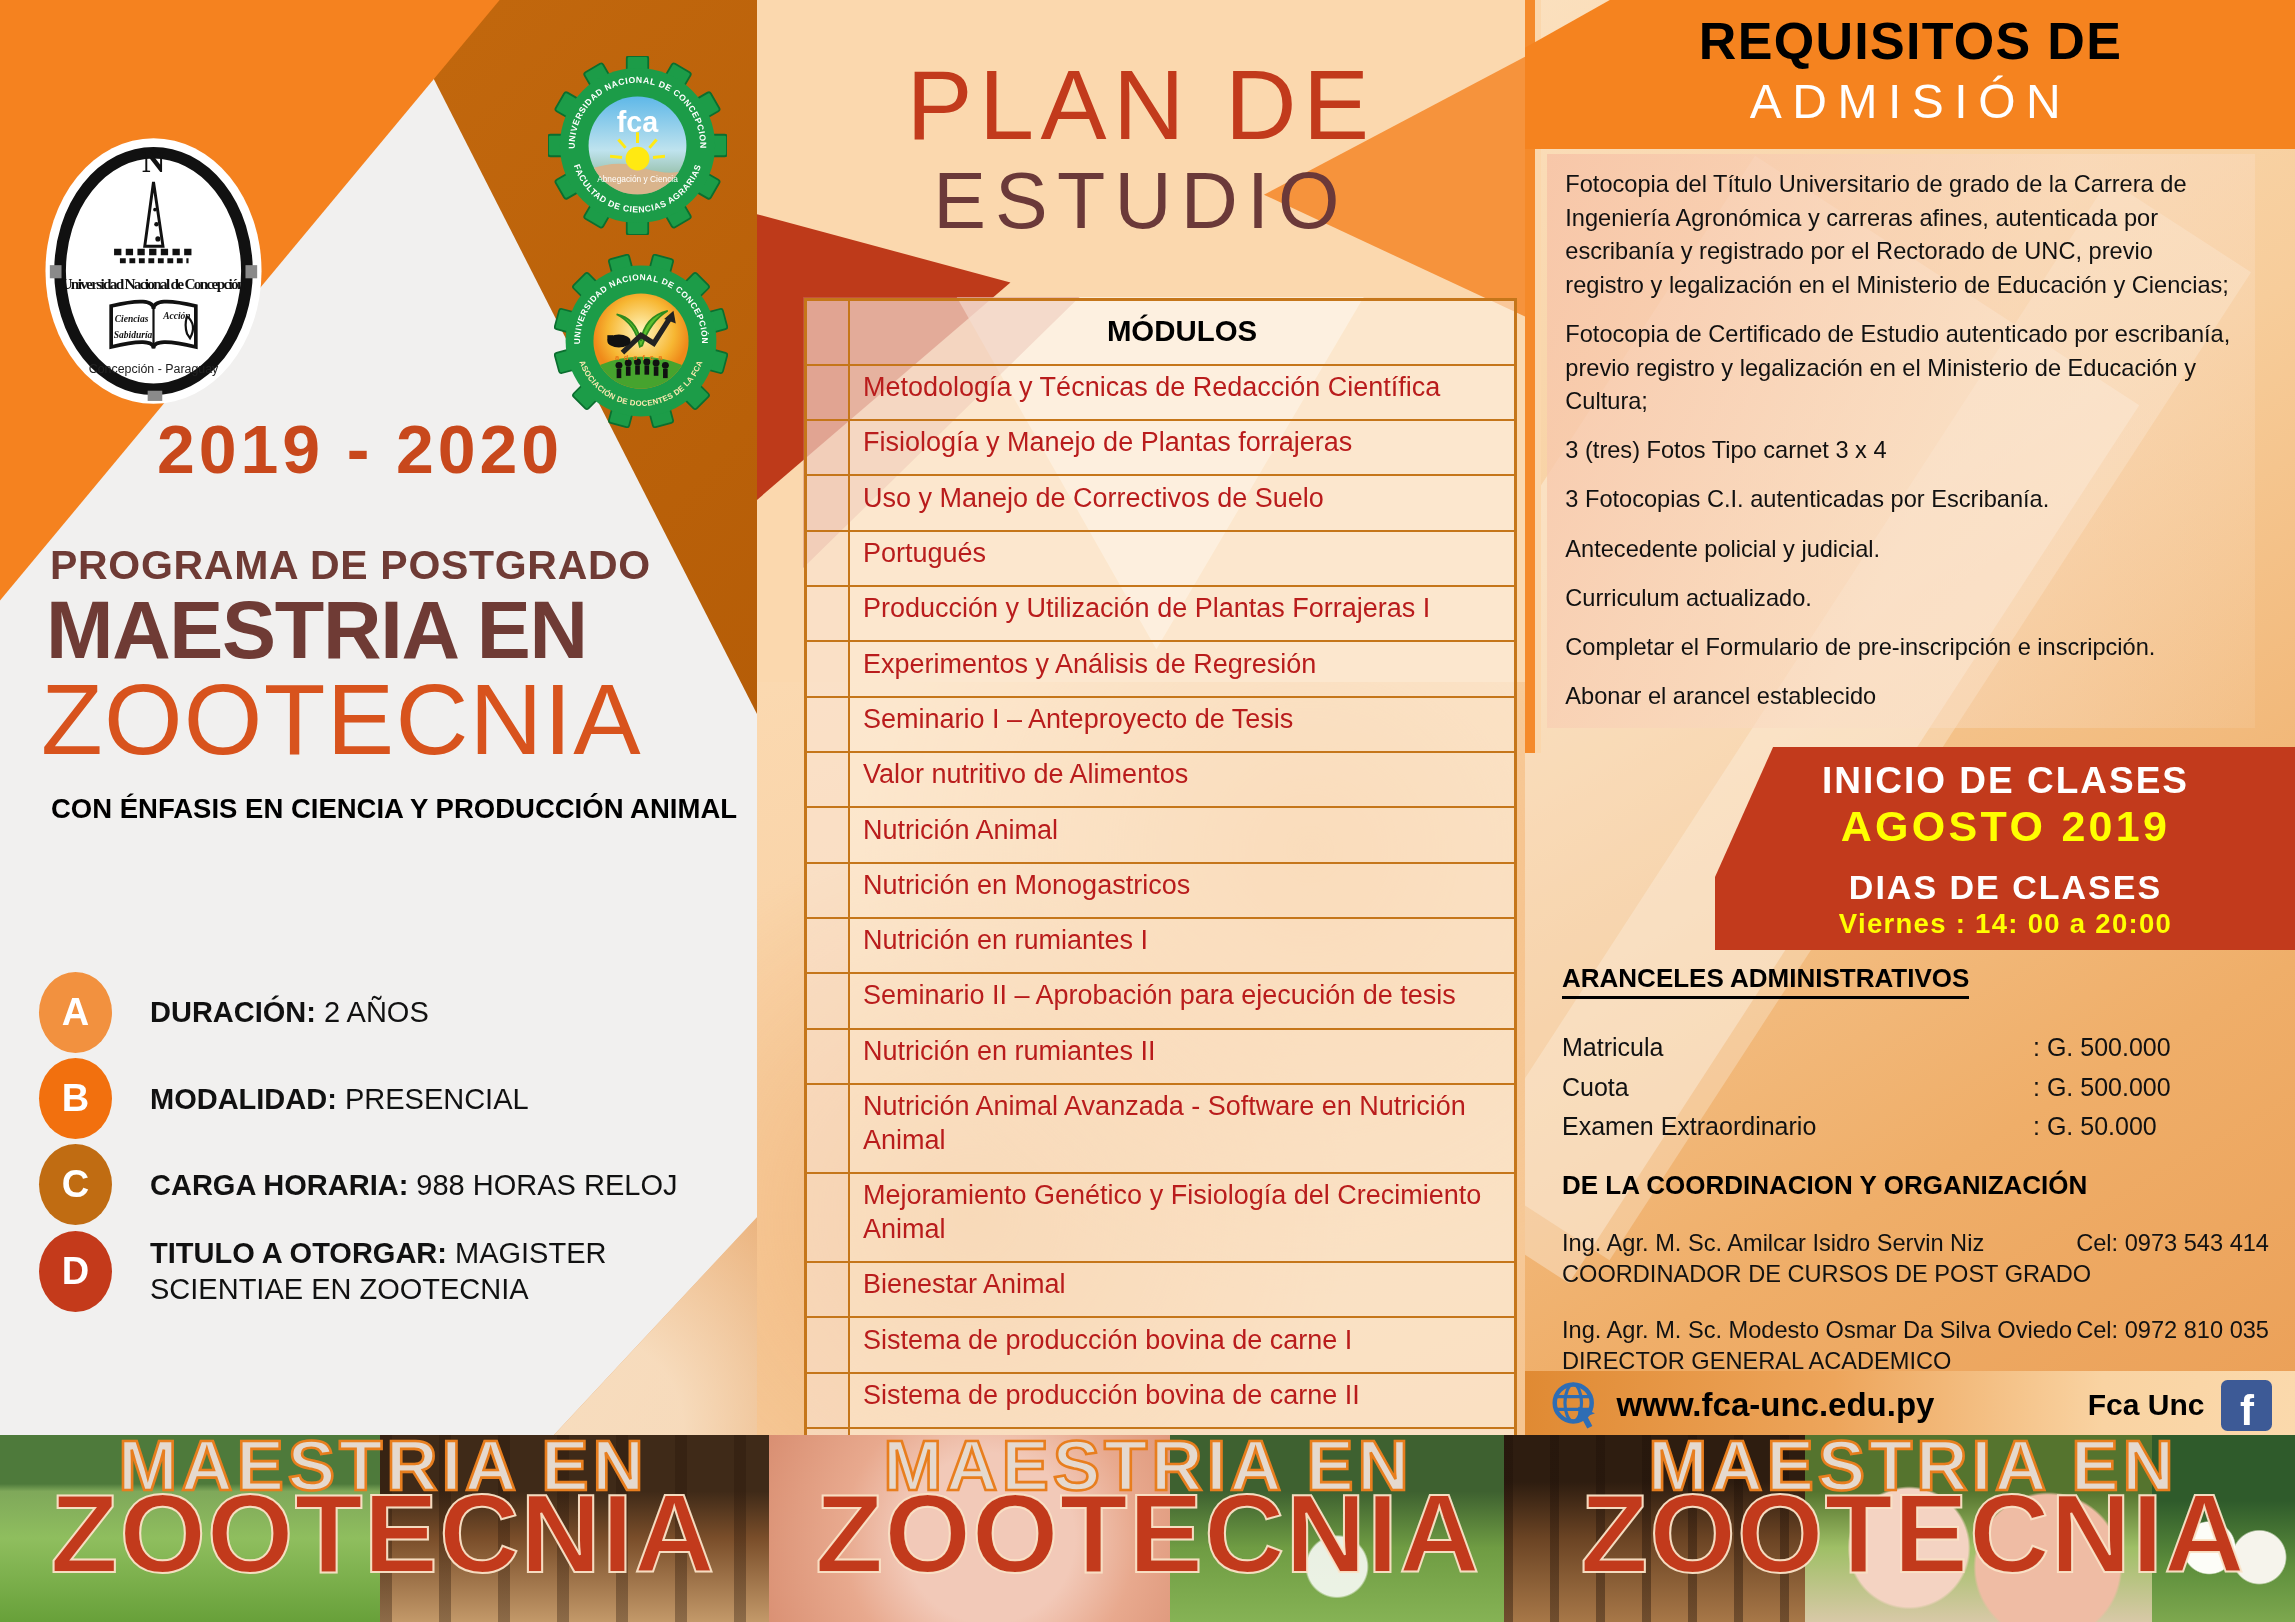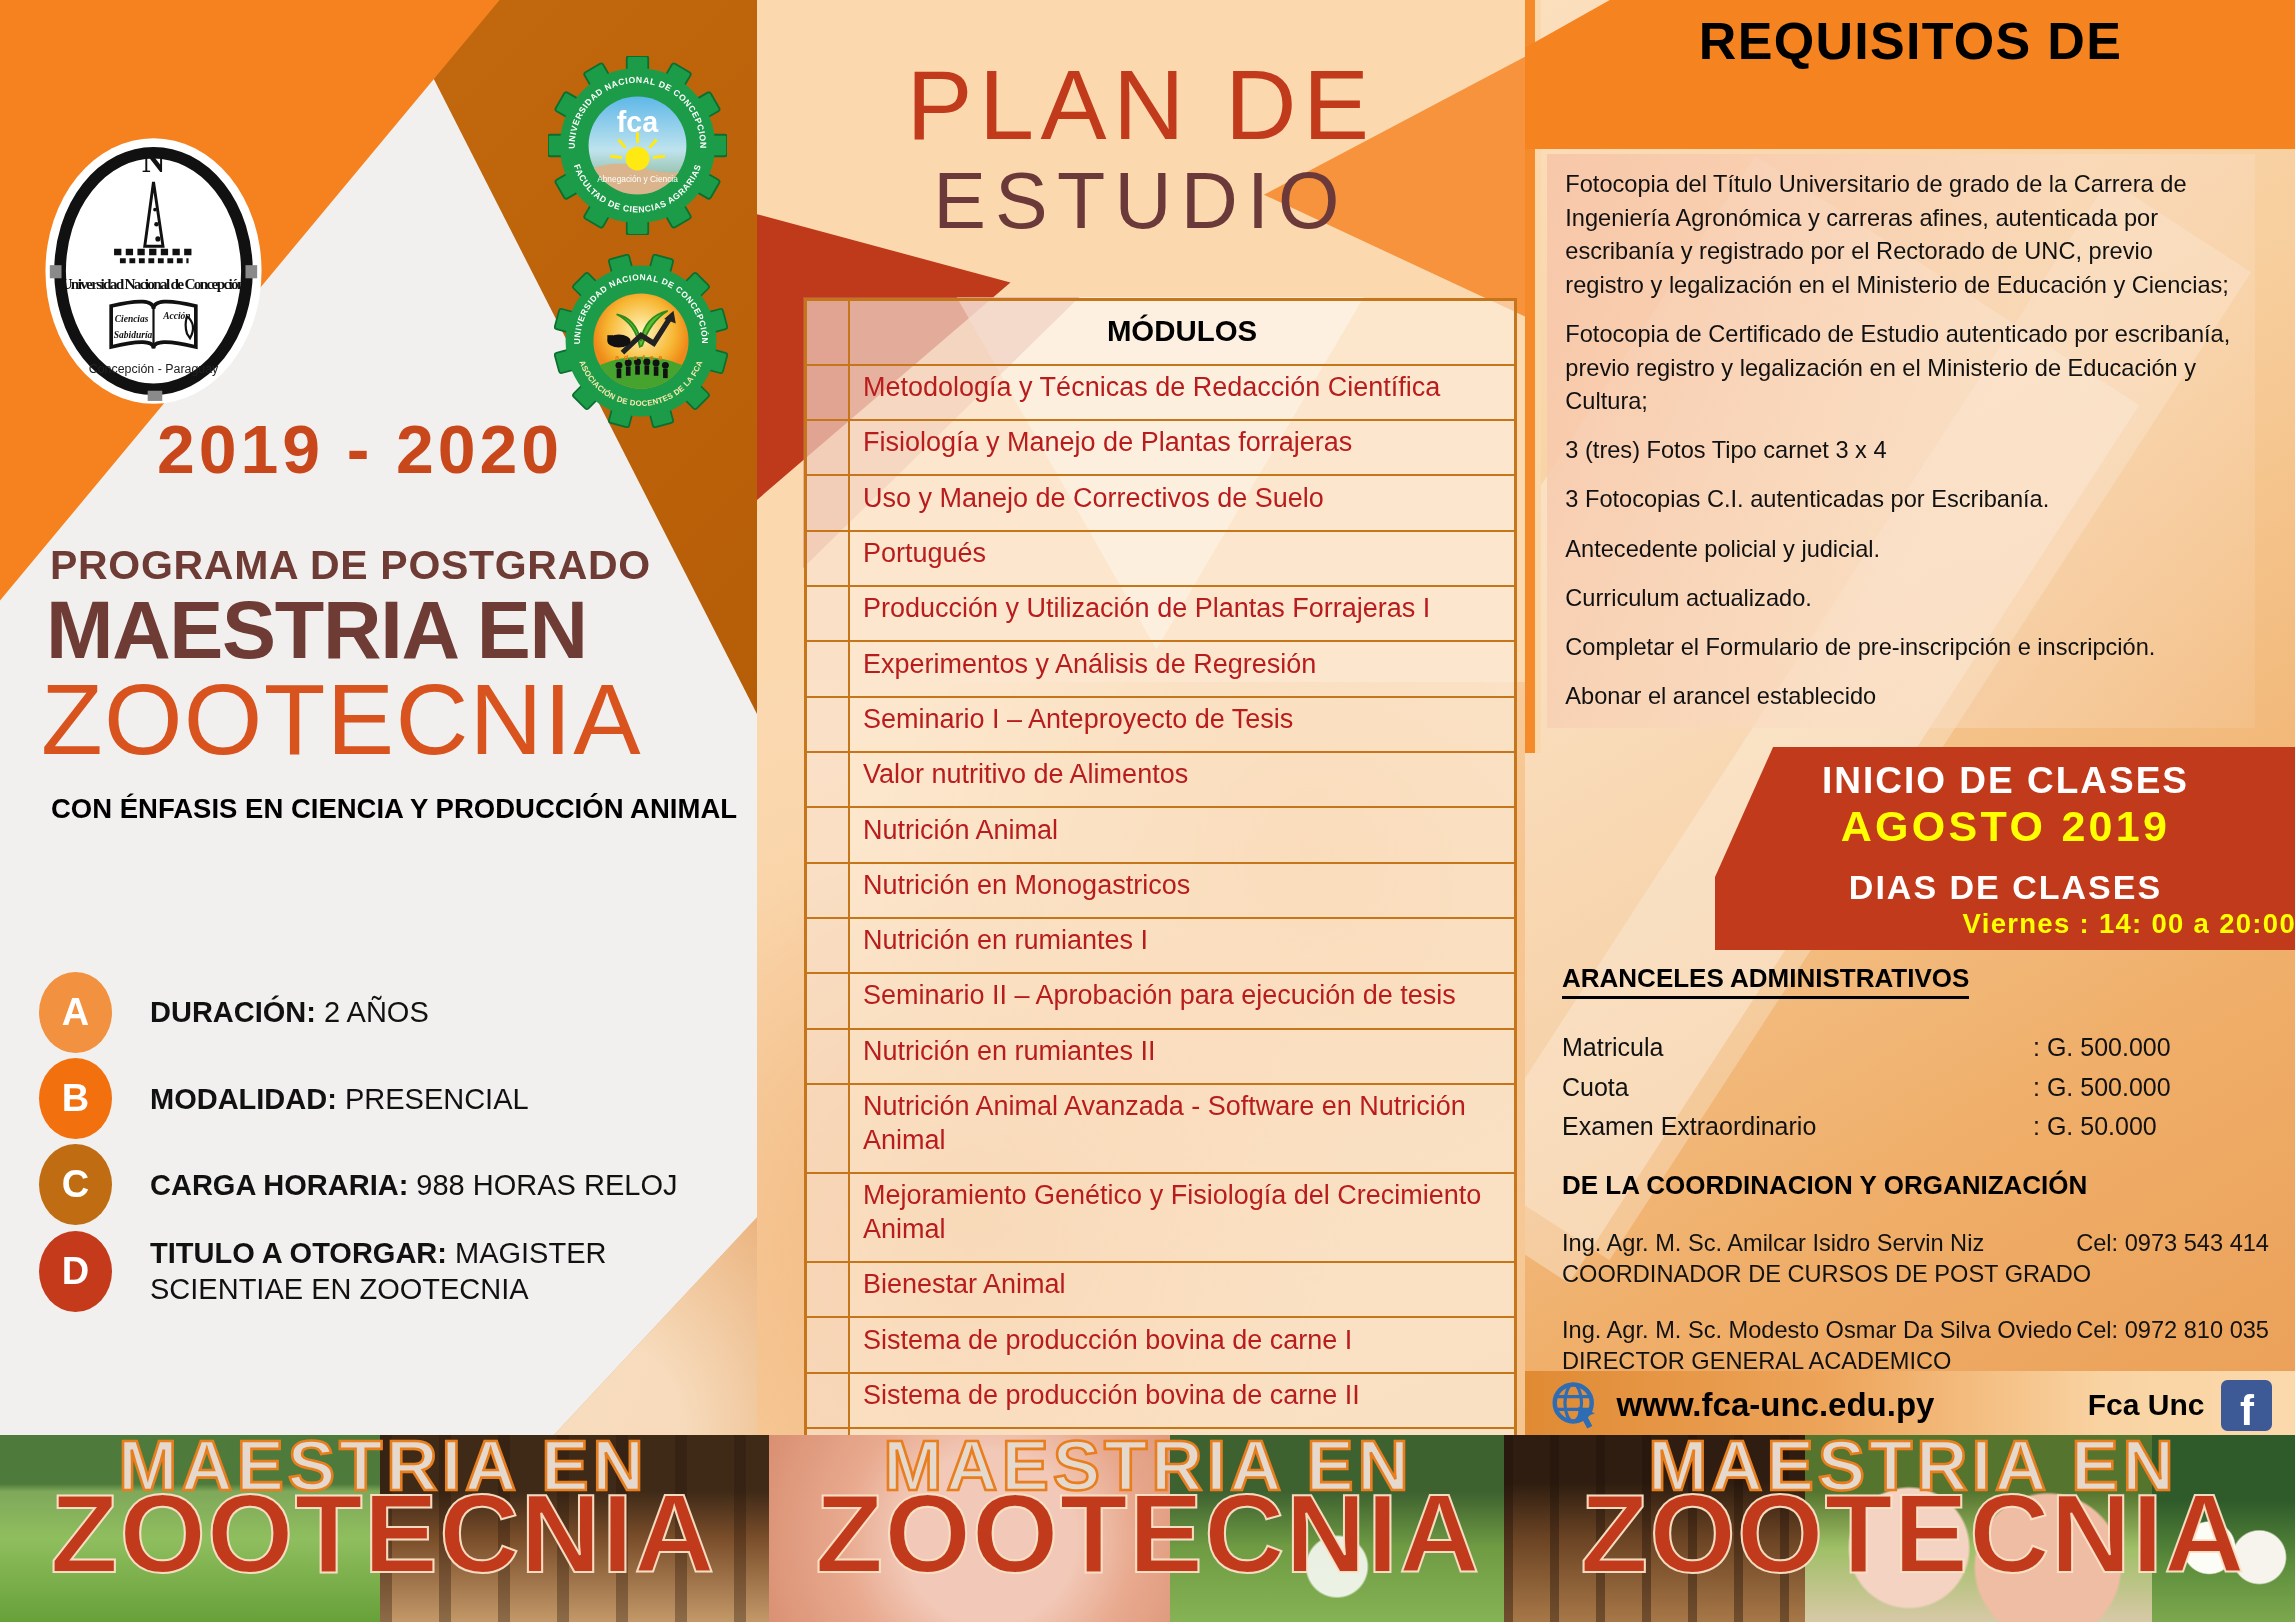--- a/index.html
+++ b/index.html
@@ -63,21 +63,21 @@
   .req-l2{font-size:48px;font-weight:400;color:#fff;letter-spacing:10.5px;margin-top:3.9px;}
   .req-list{position:absolute;left:22px;top:154px;width:708px;padding:14.4px 18.3px;box-sizing:border-box;background:
       linear-gradient(115deg, rgba(247,196,167,.88) 0%, rgba(250,221,197,.55) 55%, rgba(250,231,212,.12) 100%);}
   .req-item{font-size:23.6px;line-height:1.42;color:#111;margin-bottom:15.7px;}
   .req-item:last-child{margin-bottom:0;}
   .inicio-banner{position:absolute;left:190px;top:747px;width:581px;height:203px;background:#C23A1C;
                  clip-path:polygon(10% 0,100% 0,100% 100%,0 100%,0 64%);text-align:center;color:#fff;}
   .in-l1{margin-top:13px;font-size:37px;font-weight:800;letter-spacing:2px;}
   .in-l2{font-size:43px;font-weight:800;letter-spacing:3.3px;color:#FFFF00;}
   .in-l3{margin-top:17px;font-size:34px;font-weight:800;letter-spacing:2px;}
-  .in-l4{margin-top:1.3px;font-size:27.5px;font-weight:800;color:#FFFF00;letter-spacing:1.3px;text-align:right;}
+  .in-l4{margin-top:1.3px;font-size:27.5px;font-weight:800;color:#FFFF00;letter-spacing:1.3px;}
   .in-l5{margin-top:9.2px;font-size:26px;font-weight:800;color:#FFFF00;letter-spacing:1.3px;}
   .aranceles{position:absolute;left:37px;top:963px;width:700px;}
   .ar-title{font-size:26px;font-weight:800;color:#000;border-bottom:3.3px solid #000;display:inline-block;padding-bottom:2px;}
   .ar-rows{margin-top:34px;}
   .ar-row{display:flex;font-size:25px;color:#111;margin-bottom:10.5px;}
   .ar-label{flex:1;}
   .ar-value{width:229px;}
   .coord{position:absolute;left:37px;top:1170px;width:707px;}
   .co-title{font-size:26px;font-weight:800;color:#000;}
   .co-person{margin-top:29px;}
@@ -454,20 +454,21 @@
   </section>
 
   <section class="panel-right">
     <div class="rp-streak1"></div>
     <div class="rp-streak2"></div>
     <div class="rp-strip"></div>
     <div class="rp-strip2"></div>
 
     <header class="req-header">
       <div class="req-l1">REQUISITOS DE</div>
+      <div class="req-l2">ADMISIÓN</div>
     </header>
 
     <div class="req-list">
 
         <div class="req-item">Fotocopia del Título Universitario de grado de la Carrera de Ingeniería Agronómica y carreras afines, autenticada por escribanía y registrado por el Rectorado de UNC, previo registro y legalización en el Ministerio de Educación y Ciencias;</div>
 
         <div class="req-item">Fotocopia de Certificado de Estudio autenticado por escribanía, previo registro y legalización en el Ministerio de Educación y Cultura;</div>
 
         <div class="req-item">3 (tres) Fotos Tipo carnet 3 x 4</div>
 

